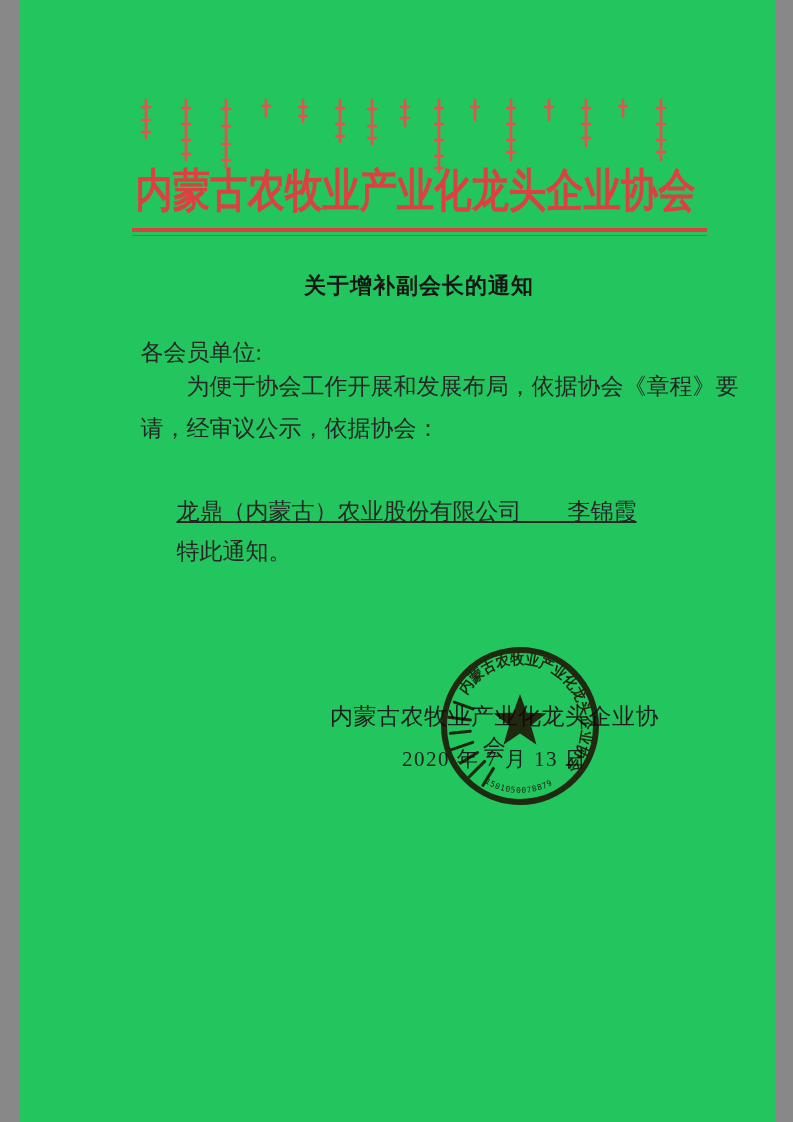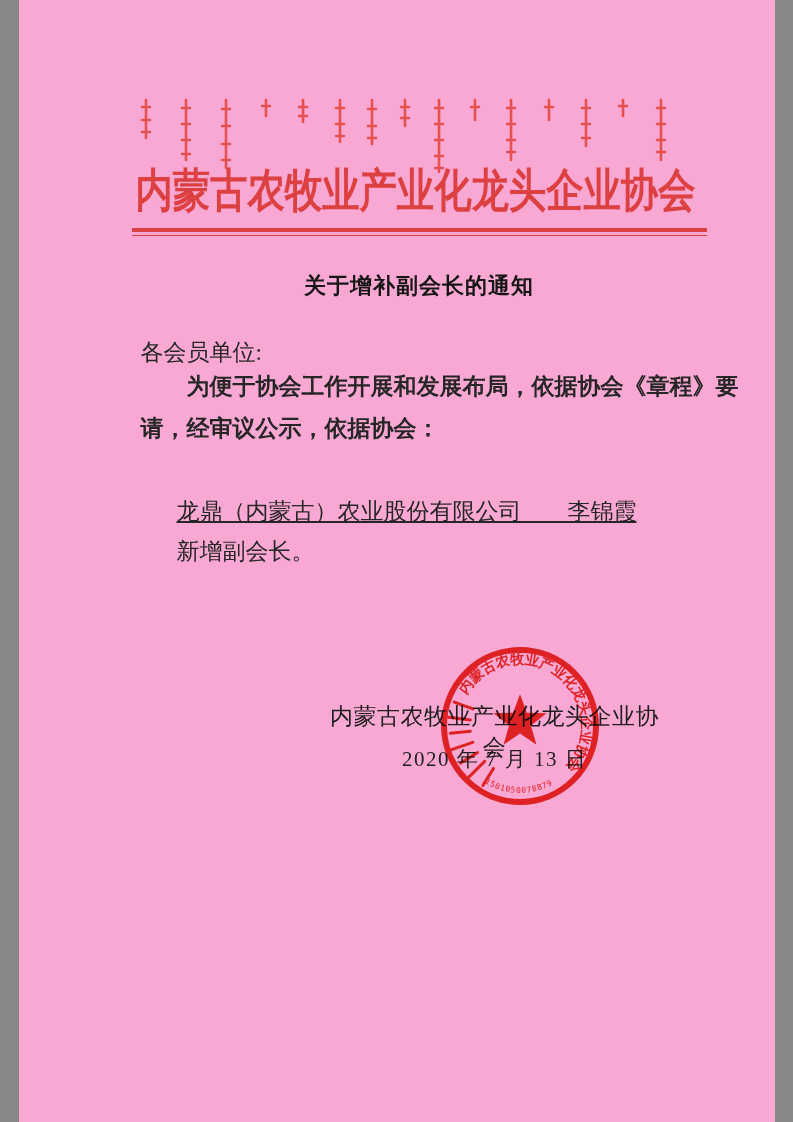--- a/index.html
+++ b/index.html
@@ -1,32 +1,32 @@
 <!DOCTYPE html>
 <html><head>
 <meta charset="utf-8">
 <style>
   html,body { margin:0; padding:0; background:#888; }
   .page {
     position:relative; width:756px; height:1122px; margin:0 auto;
-    background:#f9a8d4; overflow:hidden;
+    background:#22c55e; overflow:hidden;
     font-family:"Liberation Serif","DejaVu Serif",serif;
     color:#262626;
   }
   .banner-svg { position:absolute; left:113px; top:94px; }
   .orgname-svg { position:absolute; left:109px; top:158px; }
   .rule-thick { position:absolute; left:113px; top:228px; width:575px; height:3.5px; background:#dd4040; }
   .rule-thin  { position:absolute; left:113px; top:234.5px; width:575px; height:1.5px; background:#dd4040; }
   .doc-title {
     position:absolute; left:113px; top:271px; width:575px;
     text-align:center; font-size:22px; font-weight:700; color:#161616;
     letter-spacing:1px;
   }
   .salutation { position:absolute; left:122px; top:338px; font-size:23px; line-height:30px; }
-  .body-lines { position:absolute; left:122px; top:366px; width:562px; font-size:23px;font-weight:bold; }
+  .body-lines { position:absolute; left:122px; top:366px; width:562px; font-size:23px; }
   .body-lines .line { height:42px; line-height:42px; white-space:nowrap; }
   .body-lines .indent { padding-left:46px; }
   .appointee { position:absolute; left:122px; top:491px; padding-left:36px; font-size:23px; line-height:42px; white-space:nowrap;text-decoration:underline; }
   .closing   { position:absolute; left:122px; top:531px; padding-left:36px; font-size:23px; line-height:42px; }
   .signature { position:absolute; left:308px; top:701px; width:336px; text-align:center; font-size:23px; letter-spacing:0.5px; color:#1e1e1e; }
   .date-line { position:absolute; left:308px; top:745px; width:336px; text-align:center; font-size:21px; letter-spacing:1.5px; color:#1e1e1e; }
   .seal-svg  { position:absolute; left:411px; top:636px; width:180px; height:180px;
                mix-blend-mode:multiply; opacity:0.93; z-index:5; }
 </style>
 </head>
@@ -65,21 +65,21 @@
 
   <div class="salutation">各会员单位:</div>
 
   <div class="body-lines">
     <div class="line indent">为便于协会工作开展和发展布局，依据协会《章程》要</div>
     <div class="line">请，经审议公示，依据协会：</div>
   </div>
 
   <div class="appointee">龙鼎（内蒙古）农业股份有限公司　　李锦霞</div>
 
-  <div class="closing">新增副会长。</div>
+  <div class="closing">特此通知。</div>
 
   <div class="signature">内蒙古农牧业产业化龙头企业协会</div>
   <div class="date-line">2020 年 7 月 13 日</div>
 
   <svg class="seal-svg" viewBox="0 0 180 180">
     <circle cx="90" cy="90" r="76" fill="none" stroke="#e2231a" stroke-width="6"></circle>
     <path id="sealTopArc" d="M 36.3 59 A 62 62 0 1 1 133.8 133.8" fill="none"></path>
     <text font-size="14.5" font-weight="bold" fill="#e2231a" font-family="Liberation Serif, DejaVu Serif, serif">
       <textPath href="#sealTopArc" textLength="208" lengthAdjust="spacingAndGlyphs">内蒙古农牧业产业化龙头企业协会</textPath>
     </text>

